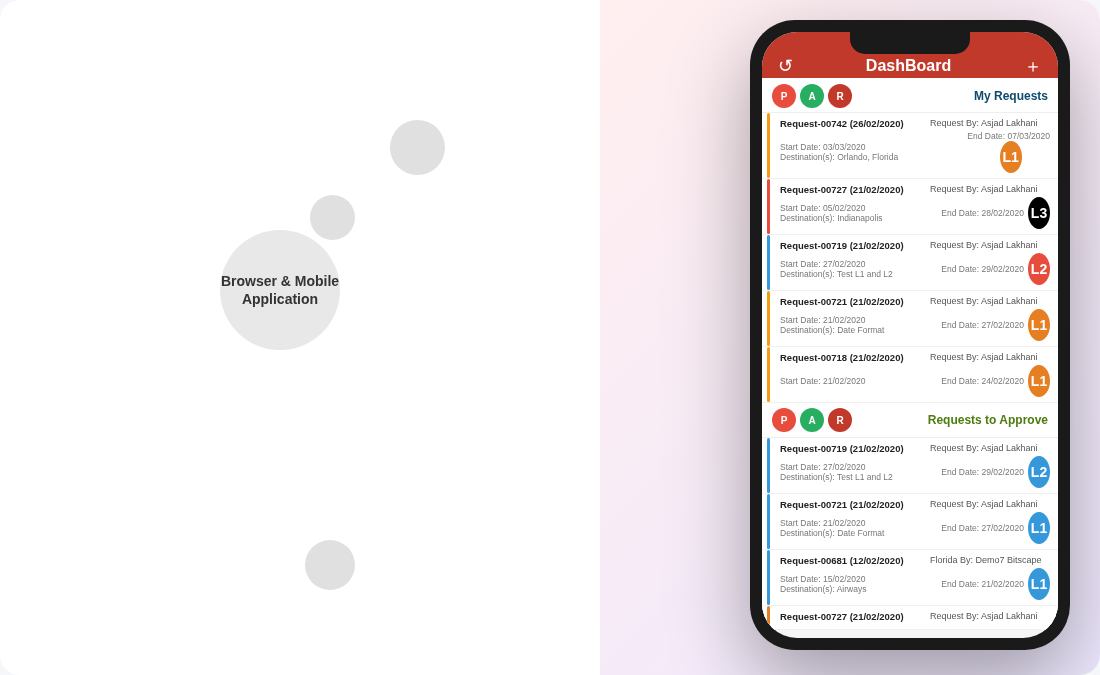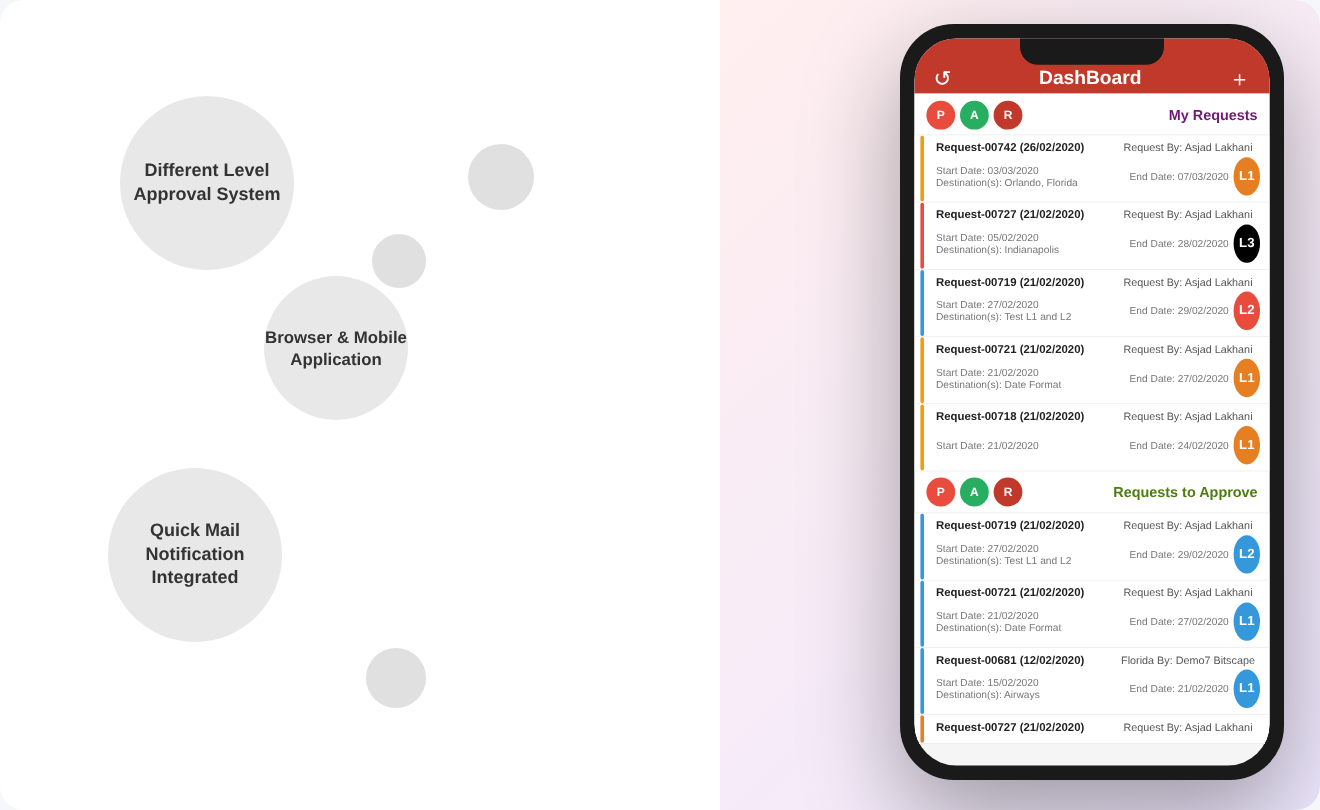--- a/index.html
+++ b/index.html
@@ -188,21 +188,21 @@
       font-size: 10px;
       font-weight: 700;
       color: white;
       margin-right: 4px;
     }
 
     .section-title {
       margin-left: auto;
       font-size: 12px;
       font-weight: 600;
-      color: #701a75;
+      color: #0c4a6e;
     }
 
     
     .request-list {
       background: white;
       overflow: hidden;
     }
 
     .request-item {
       padding: 5px 8px 5px 10px;
@@ -231,21 +231,21 @@
     .request-title {
       font-size: 9.5px;
       font-weight: 600;
       color: #222;
       margin-bottom: 2px;
     }
 
     .request-by {
       font-size: 9px;
       color: #555;
-      text-align: center;
+      text-align: left;
       min-width: 120px;
     }
 
     .request-detail {
       font-size: 8.5px;
       color: #777;
     }
 
     .request-top {
       display: flex;
@@ -260,21 +260,21 @@
       align-items: center;
     }
 
     .level-badge {
       width: 22px;
       height: 32px;
       border-radius: 50%;
       display: flex;
       align-items: center;
       justify-content: center;
-      font-size: 11px;
+      font-size: 14px;
       font-weight: 700;
       color: white;
       flex-shrink: 0;
       margin-left: 4px;
     }
 
     
     .section-header-2 {
       background: white;
       padding: 5px 10px;
@@ -291,35 +291,29 @@
     }
   </style>
 </head>
 <body>
 
 <div class="page-wrapper">
   <div class="bg-blob-right"></div>
 
   <div class="features-area">
 
-    <div class="feature-bubble bubble-large bubble-approval">
-      <span>Different Level Approval System</span>
-    </div>
 
     <div class="feature-bubble bubble-small bubble-small-3"></div>
 
     <div class="feature-bubble bubble-small bubble-small-1" style="width:45px;height:45px;top:195px;left:310px;"></div>
 
     <div class="feature-bubble bubble-medium bubble-browser">
       <span>Browser &amp; Mobile Application</span>
     </div>
 
-    <div class="feature-bubble bubble-large bubble-mail">
-      <span>Quick Mail Notification Integrated</span>
-    </div>
 
     <div class="feature-bubble bubble-small bubble-small-2" style="width:50px;height:50px;"></div>
 
   </div>
 
   <div class="phone-area">
     <div class="phone-outer">
       <div class="phone-notch"></div>
       <div class="phone-screen">
 
@@ -343,21 +337,21 @@
             <div class="request-content">
               <div class="request-top">
                 <span class="request-title">Request-00742 (26/02/2020)</span>
                 <span class="request-by">Request By: Asjad Lakhani</span>
               </div>
               <div class="request-bottom">
                 <div>
                   <div class="request-detail">Start Date: 03/03/2020</div>
                   <div class="request-detail">Destination(s): Orlando, Florida</div>
                 </div>
-                <div style="display:flex;align-items:center;">
+                <div style="display:flex;align-items:center;flex-direction:column;">
                   <span class="request-detail">End Date: 07/03/2020</span>
                   <div class="level-badge" style="background:#e67e22;">L1</div>
                 </div>
               </div>
             </div>
           </div>
 
           <div class="request-item">
             <div class="left-bar" style="background:#e74c3c;"></div>
             <div class="request-content">

